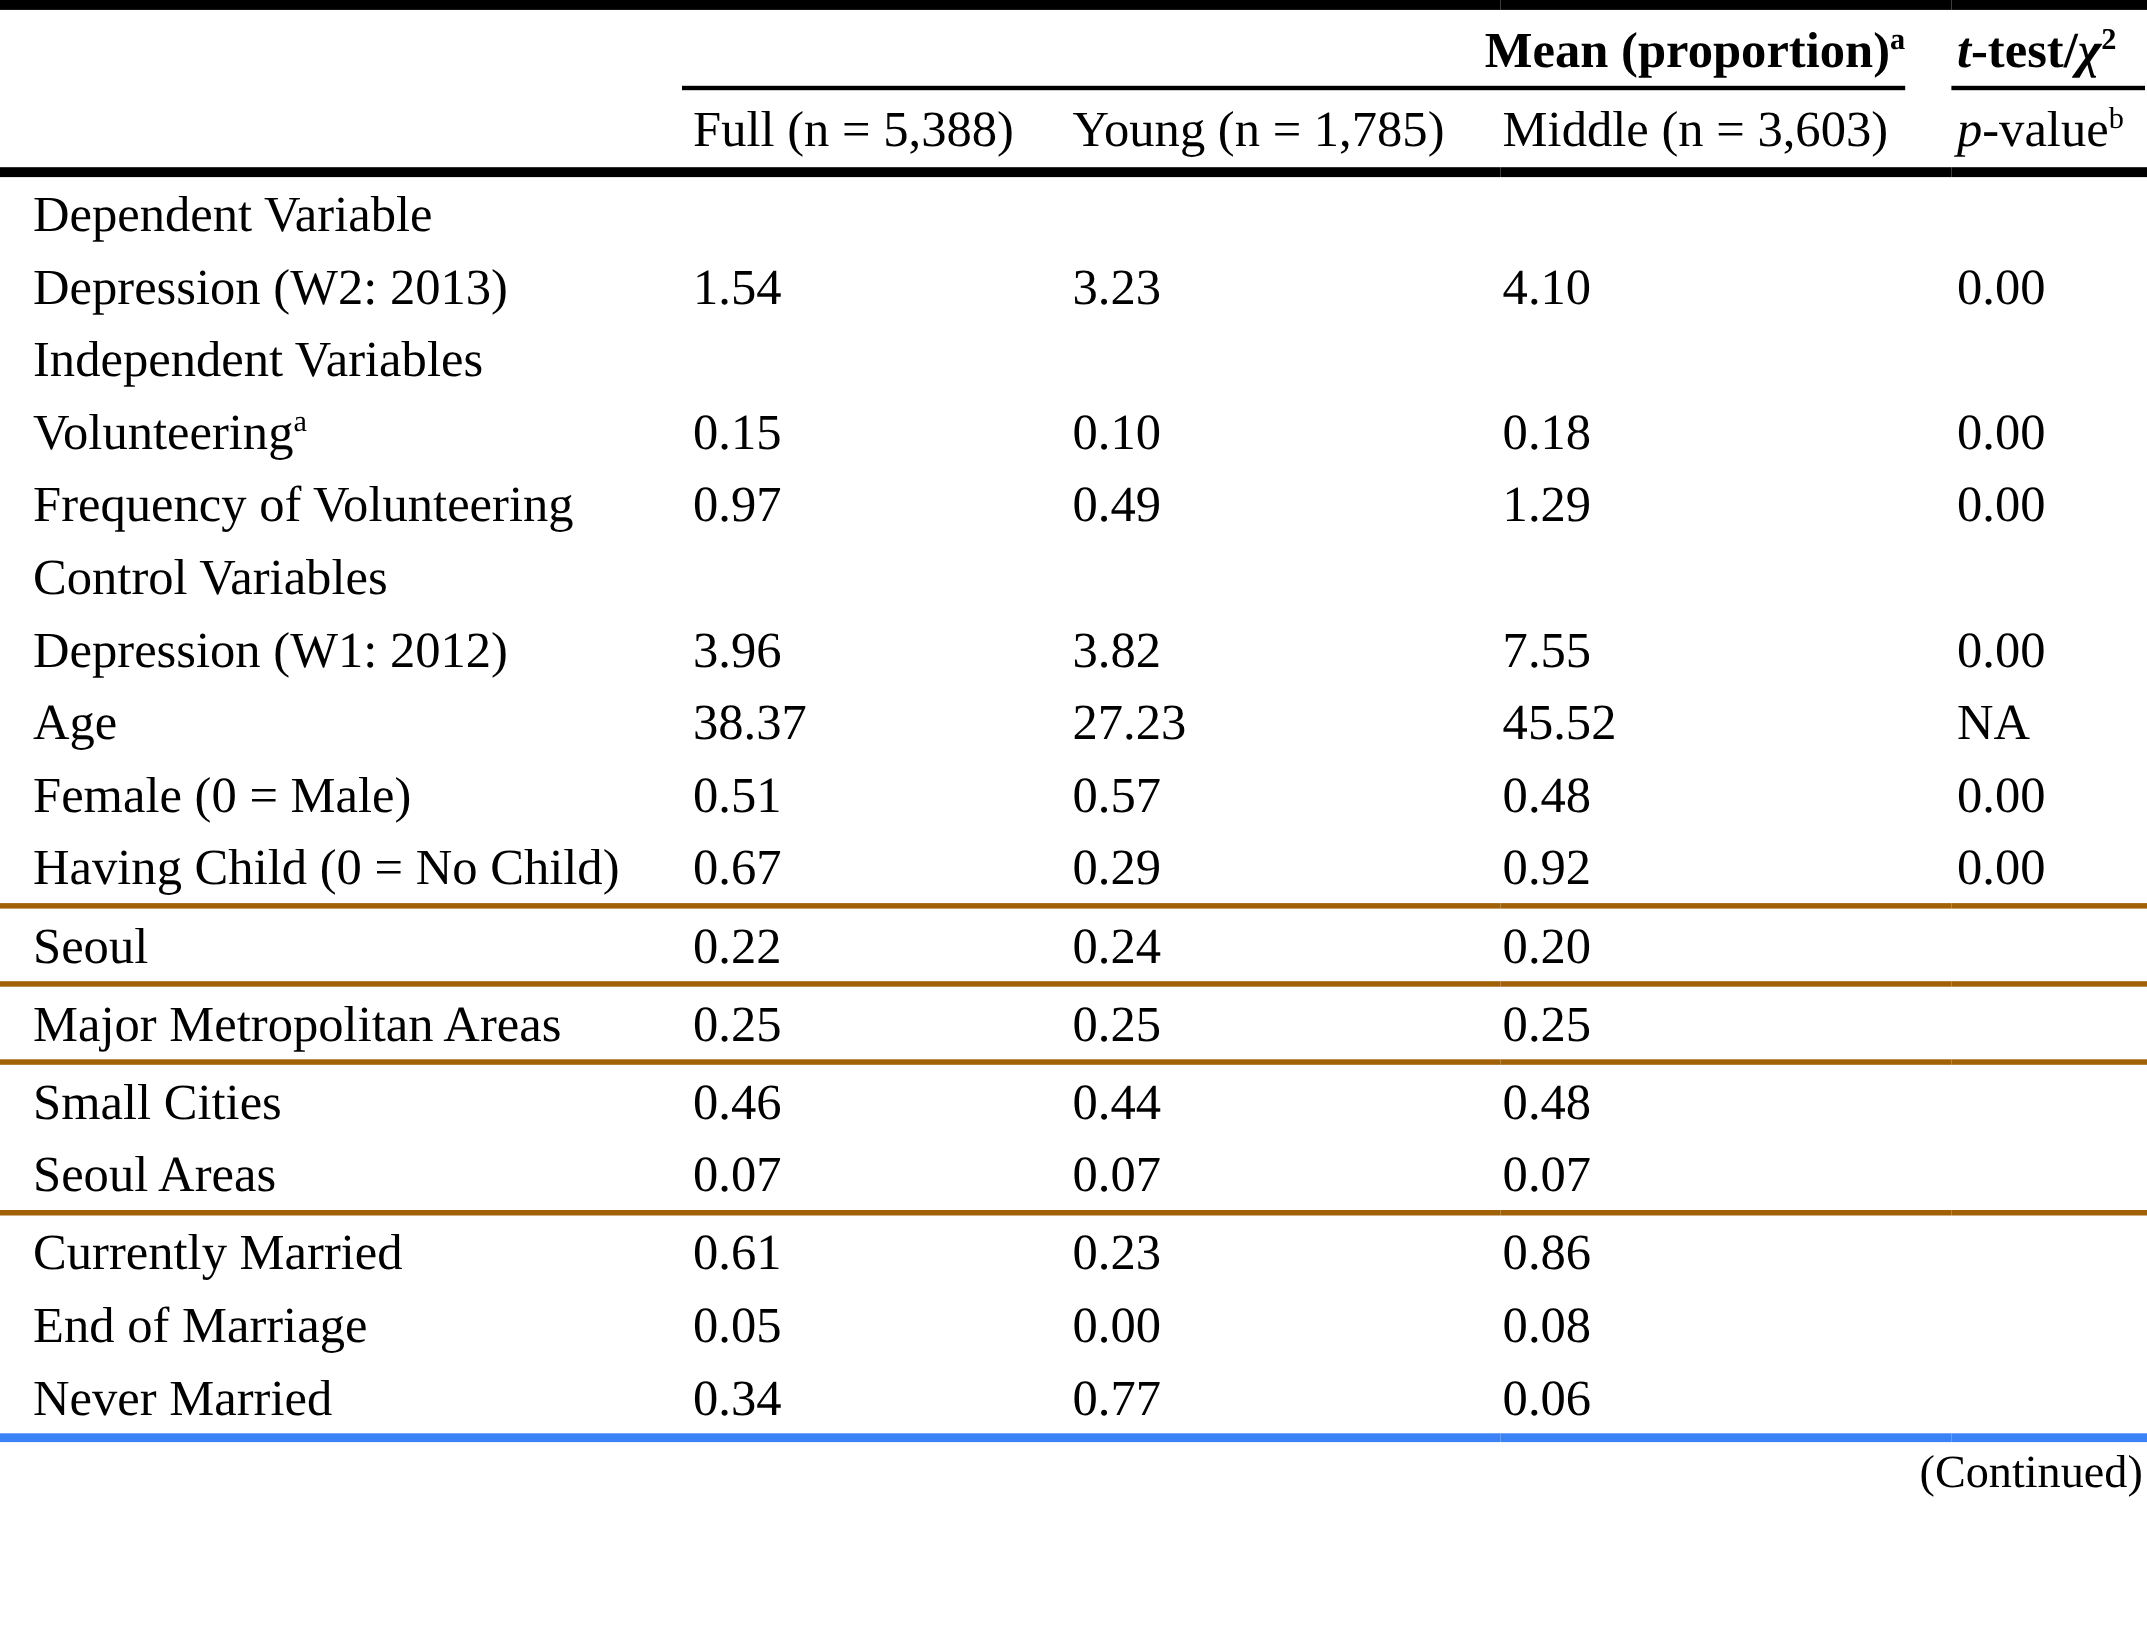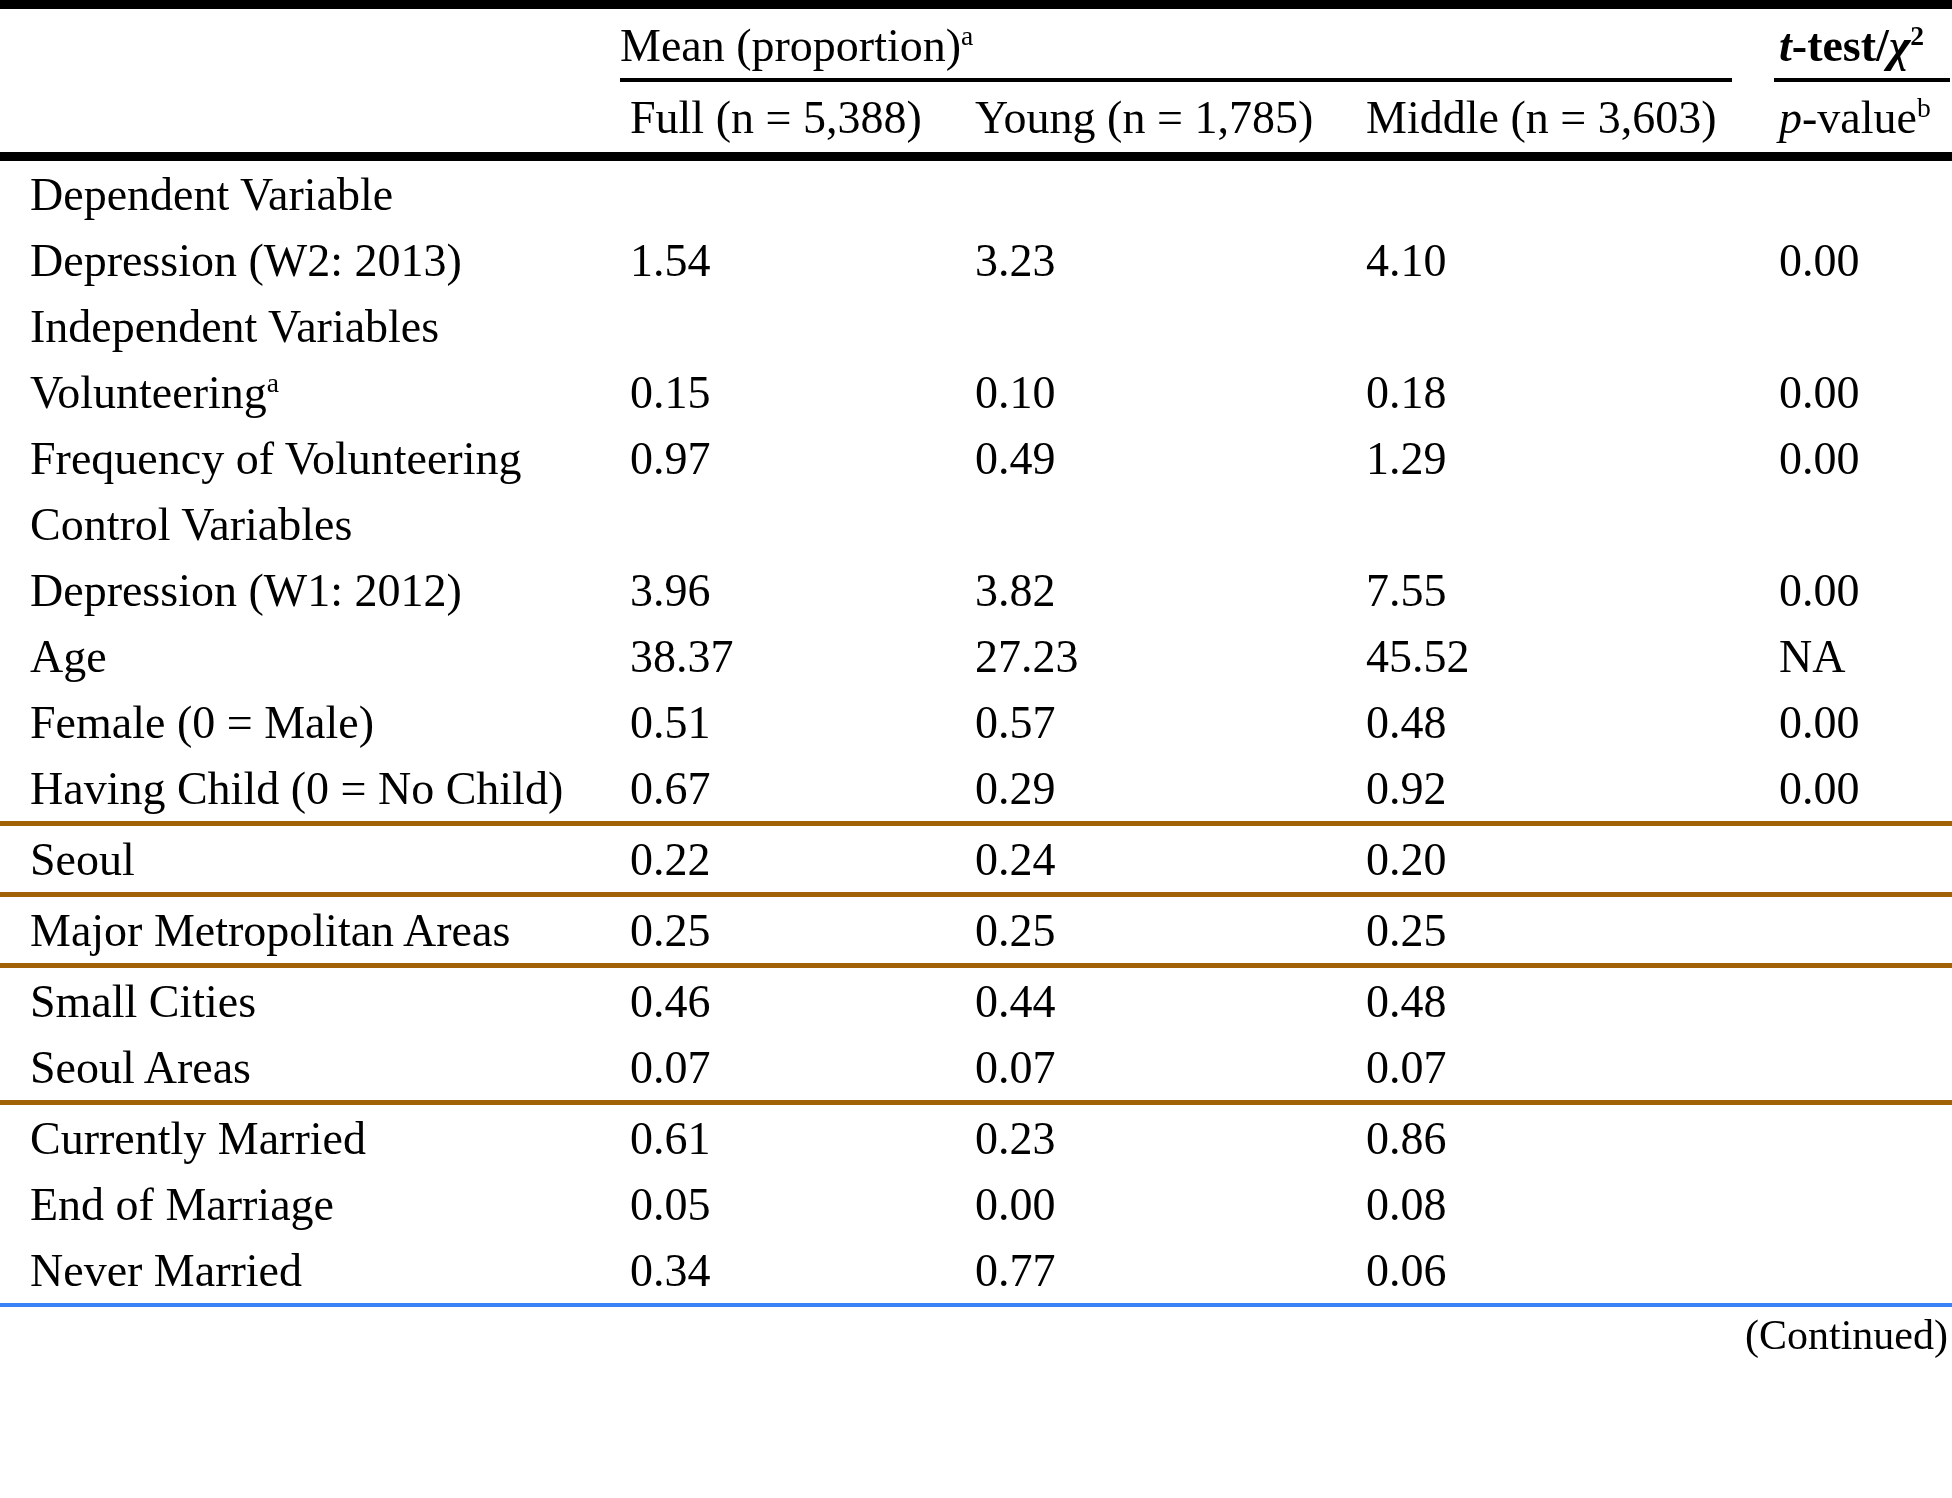--- a/index.html
+++ b/index.html
@@ -24,33 +24,33 @@
     white-space: nowrap;
     overflow: visible;
     padding: 0;
   }
   
   tr.hr1 td { height: 73px; }
   tr.hr2 td { height: 70px; border-bottom: 9px solid #000; }
   
   tr.r td { height: 66px; }
   tr.rule td { border-bottom: 5px solid #a16207; }
-  tr.last td { border-bottom: 4px solid #3b82f6; margin-left: 29px; }
+  tr.last td { border-bottom: 8px solid #3b82f6; margin-left: 29px; }
 
   td.c-label { padding-left: 30px; }
   td.c-full  { padding-left: 10px; }
   td.c-young { padding-left: 5px; }
   td.c-mid   { padding-left: 2px; }
   td.c-p     { padding-left: 5px; }
 
   td.th-group {
     position: relative;
     text-align: center;
   }
-  .group-inner { margin-right: 42px; text-align: left; }
+  .group-inner { margin-right: 42px; text-align: right; font-weight: bold; }
   .hline {
     position: absolute;
     bottom: 0;
     height: 4px;
     background: #000;
   }
   .group-line { left: 0; right: 42px; }
   td.th-stat { position: relative; padding-left: 5px; font-weight: bold; }
   .stat-line { left: 0; right: 2px; }
 

